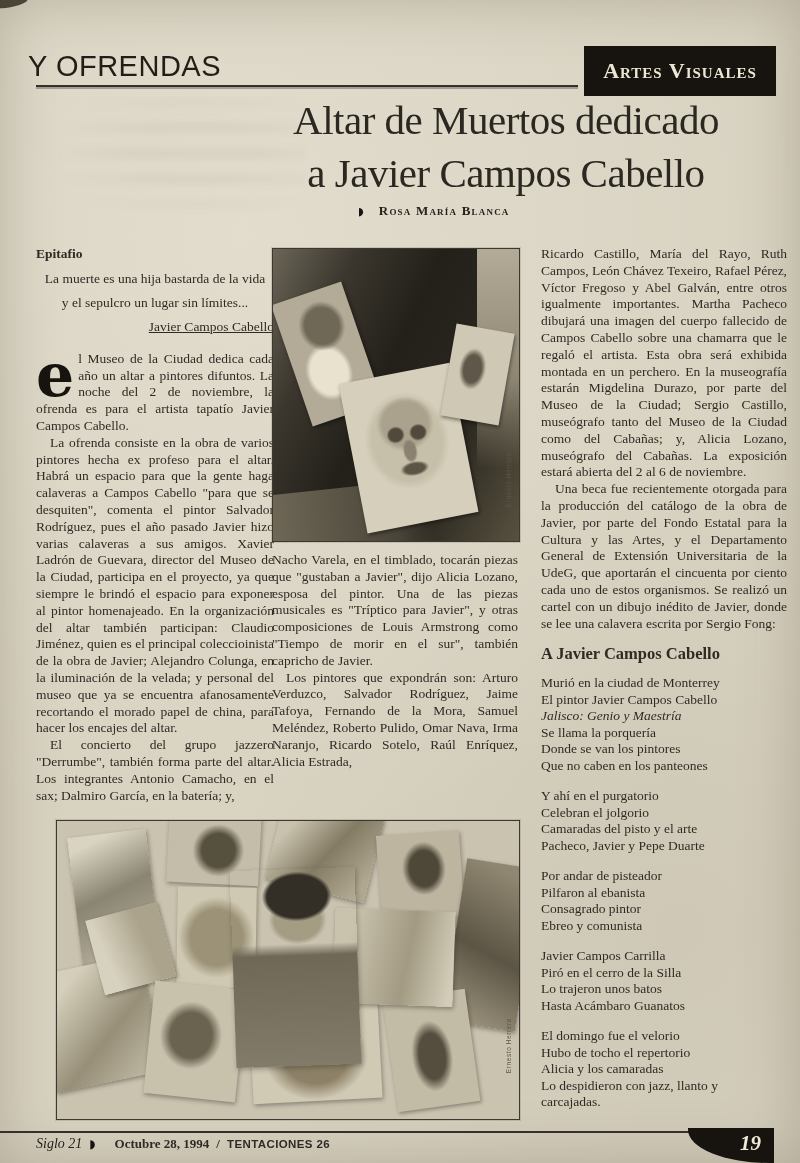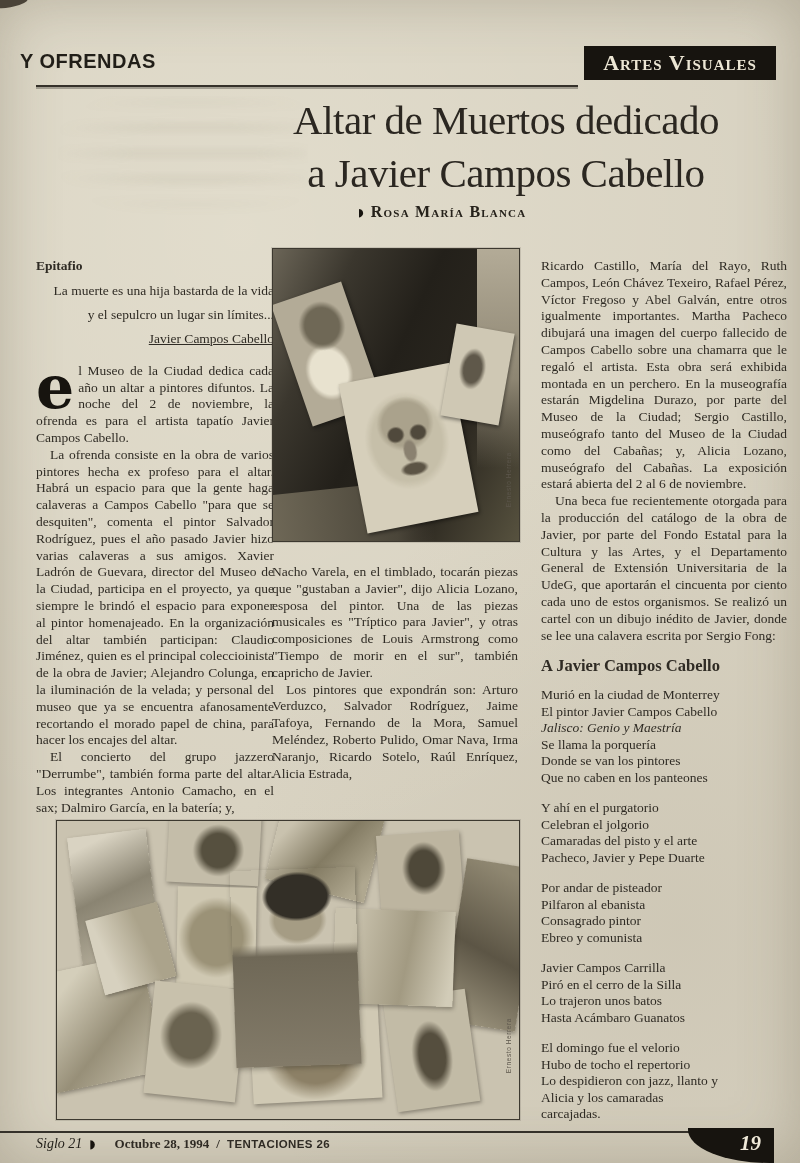--- a/index.html
+++ b/index.html
@@ -11,37 +11,37 @@
       #d8d2c1;
     box-shadow:inset 0 0 60px rgba(95,85,62,.30);
     color:#2f2b24;}
   .corner-mark{position:absolute;left:-6px;top:-3px;width:34px;height:10px;background:#4a4338;border-radius:45%;transform:rotate(-12deg);}
   .ghost{position:absolute;left:58px;top:96px;width:250px;height:140px;filter:blur(4px);opacity:.55;
     background:
       repeating-linear-gradient(0deg, rgba(125,118,98,.18) 0 9px, transparent 9px 26px);
     mask-image:radial-gradient(80% 70% at 55% 40%, #000 30%, transparent 75%);
     -webkit-mask-image:radial-gradient(80% 70% at 55% 40%, #000 30%, transparent 75%);}
   
-  .kicker{position:absolute;left:20px;top:50px;font-family:"Liberation Sans",sans-serif;font-weight:700;font-size:20px;letter-spacing:.5px;color:#211e18;}
+  .kicker{position:absolute;left:28px;top:50px;font-family:"Liberation Sans",sans-serif;font-weight:400;font-size:29px;letter-spacing:.5px;color:#211e18;}
   .kicker-rule{position:absolute;left:36px;top:85px;width:542px;height:2px;background:#35312a;box-shadow:0 2px 0 rgba(53,49,42,.35);}
-  .badge{position:absolute;left:584px;top:46px;width:192px;height:34px;background:#17140f;color:#ece6d4;
+  .badge{position:absolute;left:584px;top:46px;width:192px;height:50px;background:#17140f;color:#ece6d4;
     display:flex;align-items:center;justify-content:center;
     font-variant:small-caps;font-weight:700;font-size:22px;letter-spacing:1px;}
   .headline{position:absolute;left:230px;top:94px;width:552px;text-align:center;
     font-size:41px;line-height:53px;font-weight:400;color:#2b2721;letter-spacing:-.5px;}
   .byline{position:absolute;left:358px;top:203px;display:flex;align-items:center;gap:7px;}
   .byline .mark{font-family:"DejaVu Sans",sans-serif;font-size:11px;color:#17140f;}
-  .byline .name{font-variant:small-caps;font-weight:700;font-size:16px;letter-spacing:1.2px;color:#26221b;}
-  
-  .col{position:absolute;top:258px;width:238px;font-size:13.5px;line-height:16.8px;text-align:justify;}
+  .byline .name{font-variant:small-caps;font-weight:700;font-size:13px;letter-spacing:1.2px;color:#26221b;margin-left:8px;}
+  
+  .col{position:absolute;top:246px;width:238px;font-size:13.5px;line-height:16.8px;text-align:justify;}
   .col1{left:36px;}
   .col2{left:272px;width:246px;}
   .col3{left:524px;width:246px;margin-left:17px;}
   .epi-label{font-weight:700;margin-bottom:4px;}
-  .epi-line{line-height:24px;text-align:right;}
+  .epi-line{line-height:24px;text-align:center;}
   .epi-attr{text-align:right;line-height:24px;margin-bottom:12px;text-decoration:underline;}
   .para{margin:0 0 0 0;}
   .para + .para{text-indent:14px;}
   .dropcap{float:left;font-size:60px;line-height:44px;font-weight:700;color:#17140f;padding:2px 4px 0 0;font-family:"DejaVu Serif",serif;}
   .cont{text-indent:0;}
   .col2-text{margin-top:306px;}
   
   .photo{position:absolute;border:1px solid #3c382f;box-shadow:0 0 0 1px rgba(60,56,47,.15);overflow:hidden;}
   .photo-mid{left:272px;top:248px;width:246px;height:292px;
     background:linear-gradient(115deg,#6b6557 0%,#3b372e 22%,#23201a 45%,#2c2820 72%,#57523f 100%);}
@@ -189,22 +189,22 @@
     </div>
     <div class="stanza">
       <div class="pline">Javier Campos Carrilla</div>
       <div class="pline">Piró en el cerro de la Silla</div>
       <div class="pline">Lo trajeron unos batos</div>
       <div class="pline">Hasta Acámbaro Guanatos</div>
     </div>
     <div class="stanza">
       <div class="pline">El domingo fue el velorio</div>
       <div class="pline">Hubo de tocho el repertorio</div>
+      <div class="pline">Alicia y los camaradas</div>
       <div class="pline">Lo despidieron con jazz, llanto y</div>
-      <div class="pline">Alicia y los camaradas</div>
       <div class="pline">carcajadas.</div>
     </div>
   </div>
 
   <div class="photo photo-bottom">
     <div class="snap s1"></div>
     <div class="snap s2"></div>
     <div class="snap s3"></div>
     <div class="snap s4"></div>
     <div class="snap s5"></div>

